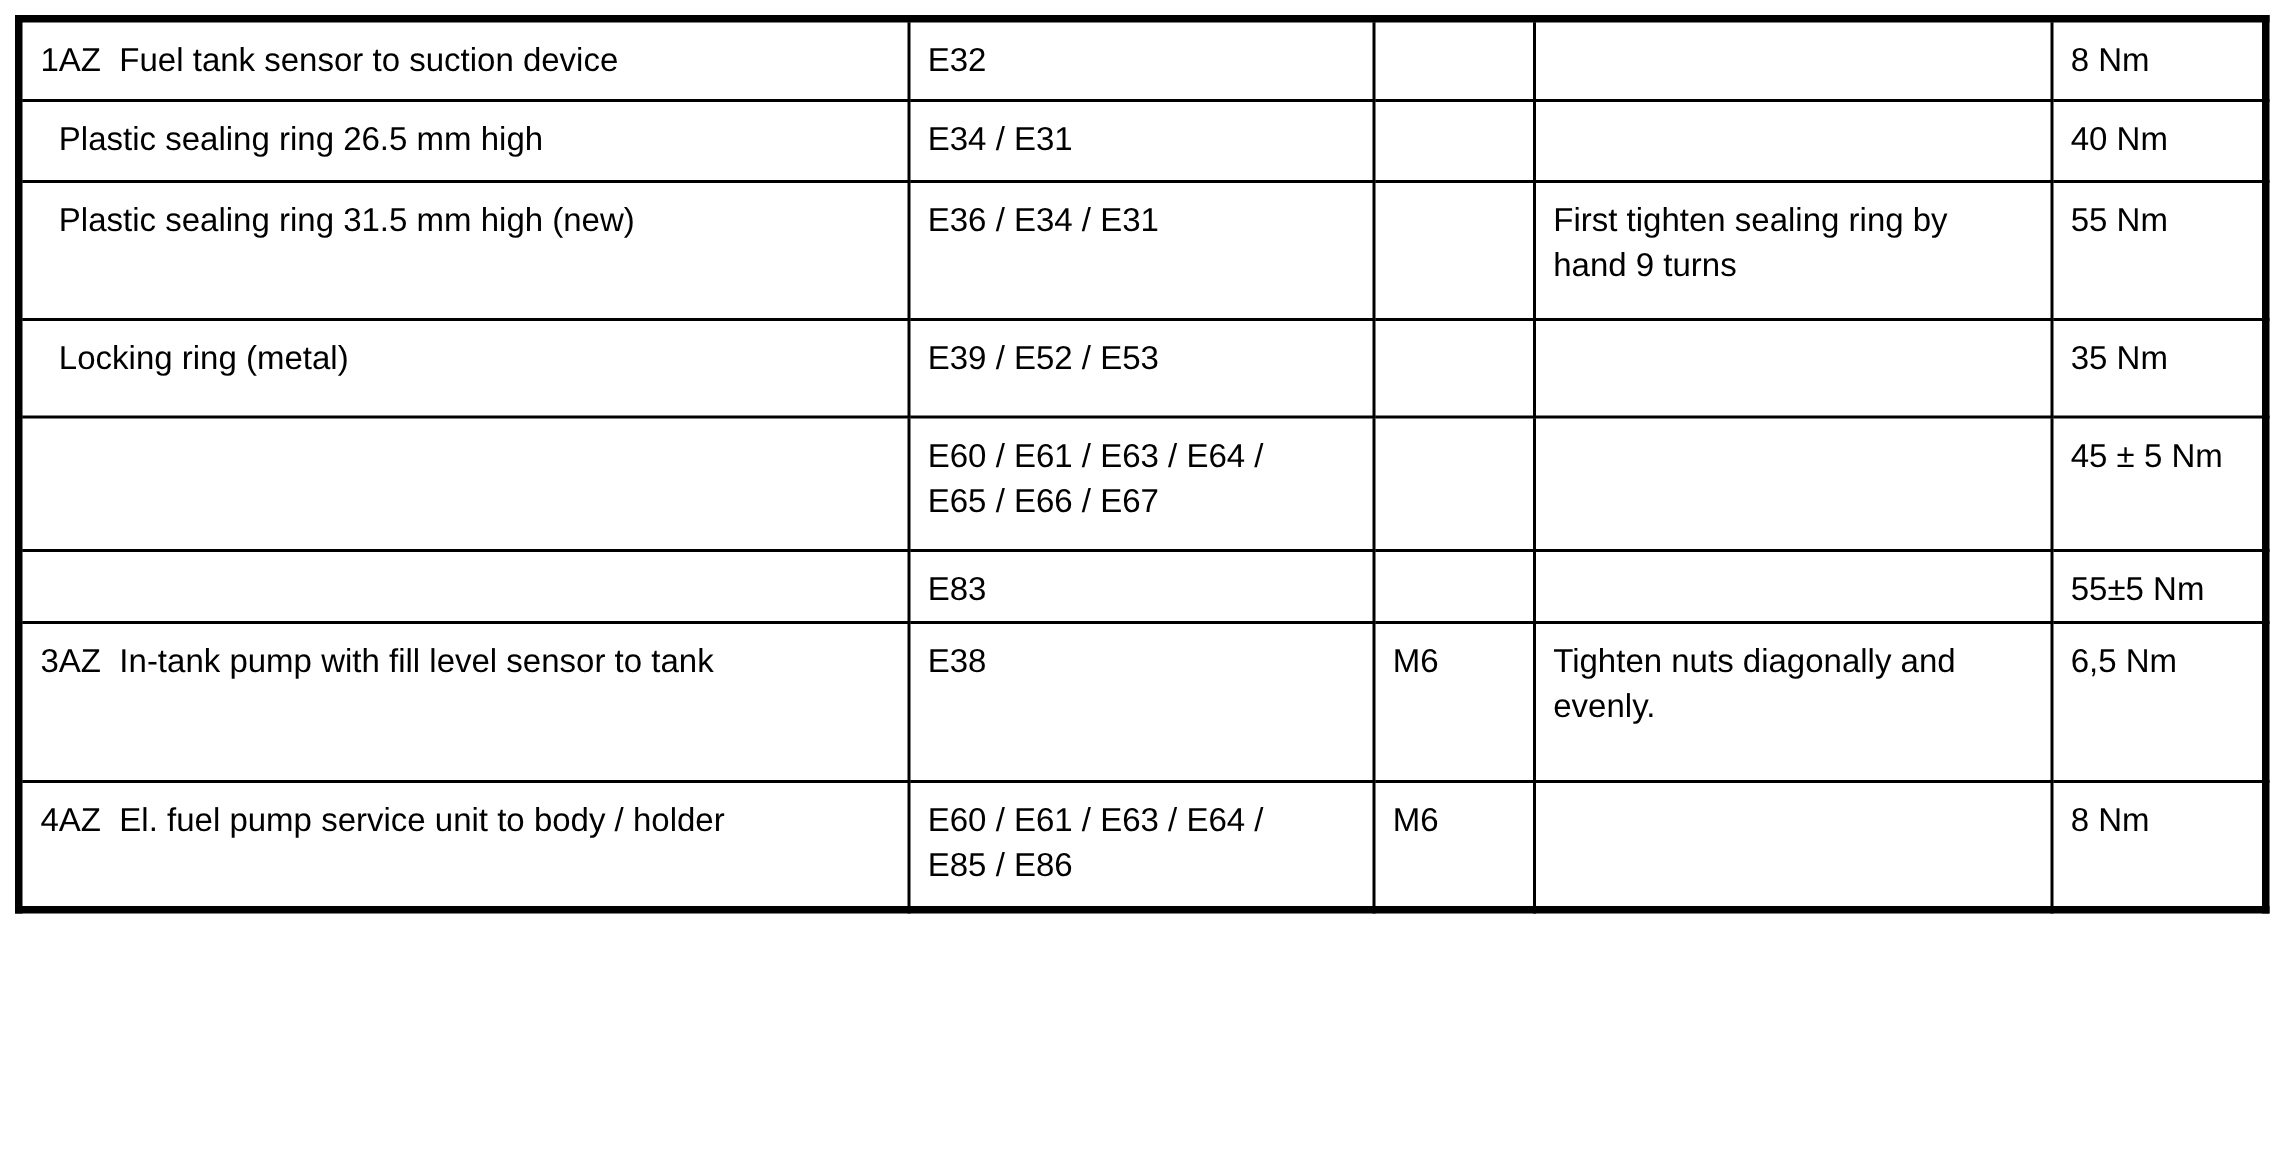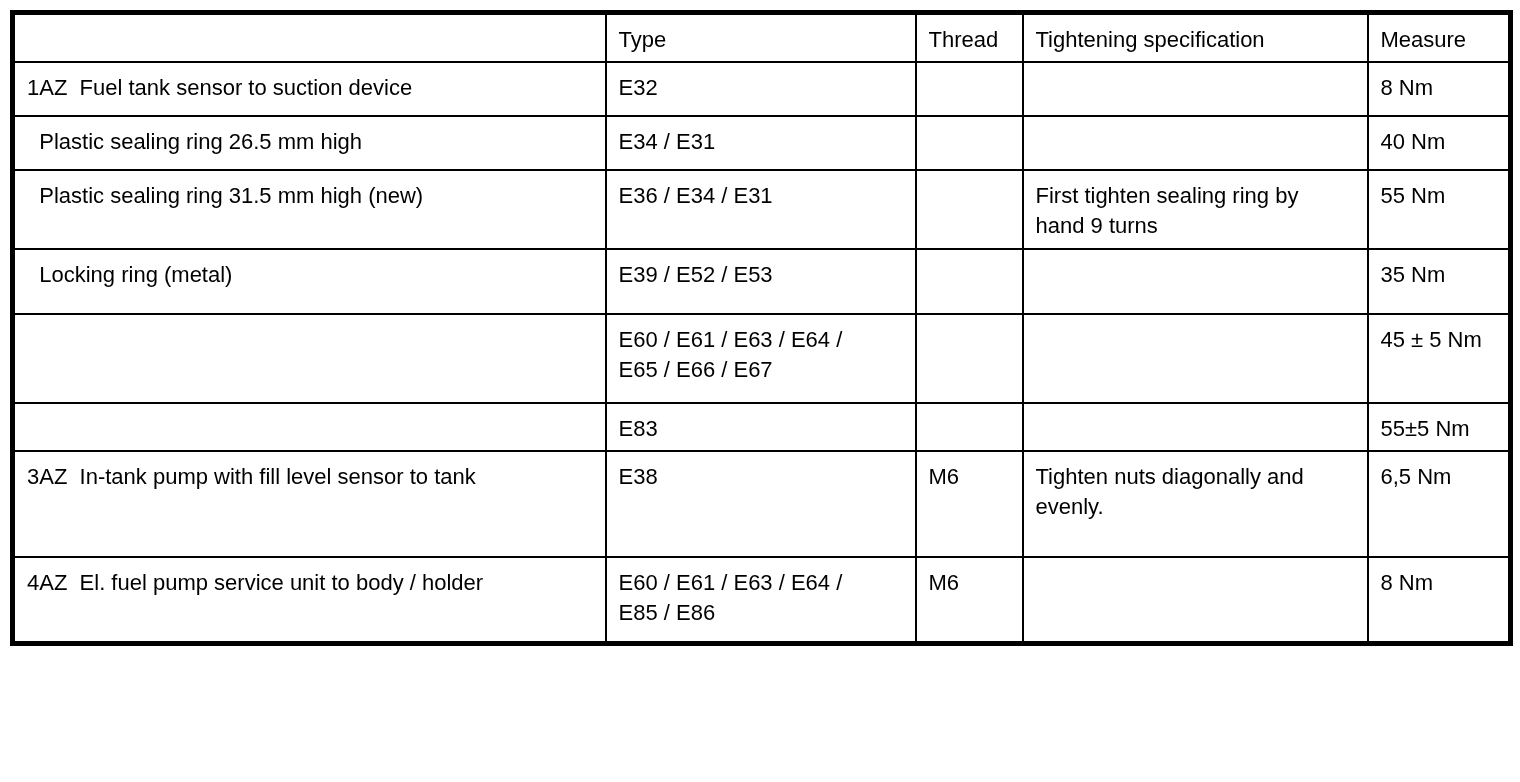--- a/index.html
+++ b/index.html
@@ -39,21 +39,21 @@
     font-weight: normal;
     color: #000000;
     white-space: pre-wrap;
     overflow: hidden;
   }
   
   tr.r-header  { height: 46px; }
   tr.r-1az     { height: 54px; }
   tr.r-2az     { height: 84px; }
   tr.r-p26     { height: 54px; }
-  tr.r-p31     { height: 79px; }
+  tr.r-p31     { height: 92px; }
   tr.r-lock    { height: 65px; }
   tr.r-e60     { height: 89px; }
   tr.r-e85     { height: 84px; }
   tr.r-e83     { height: 37px; }
   tr.r-3az     { height: 106px; }
   tr.r-4az     { height: 86px; }
 </style>
 </head>
 <body>
 
@@ -61,27 +61,20 @@
   <div class="table-wrap">
     <table class="spec-table">
       <colgroup>
         <col style="width:593px">
         <col style="width:310px">
         <col style="width:107px">
         <col style="width:345px">
         <col style="width:143px">
       </colgroup>
       <tbody>
-        <tr class="r-header">
-          <th></th>
-          <th>Type</th>
-          <th>Thread</th>
-          <th>Tightening specification</th>
-          <th>Measure</th>
-        </tr>
 
         <tr class="r-1az">
           <td>1AZ  Fuel tank sensor to suction device</td>
           <td>E32</td>
           <td></td>
           <td></td>
           <td>8 Nm</td>
         </tr>
 
 

